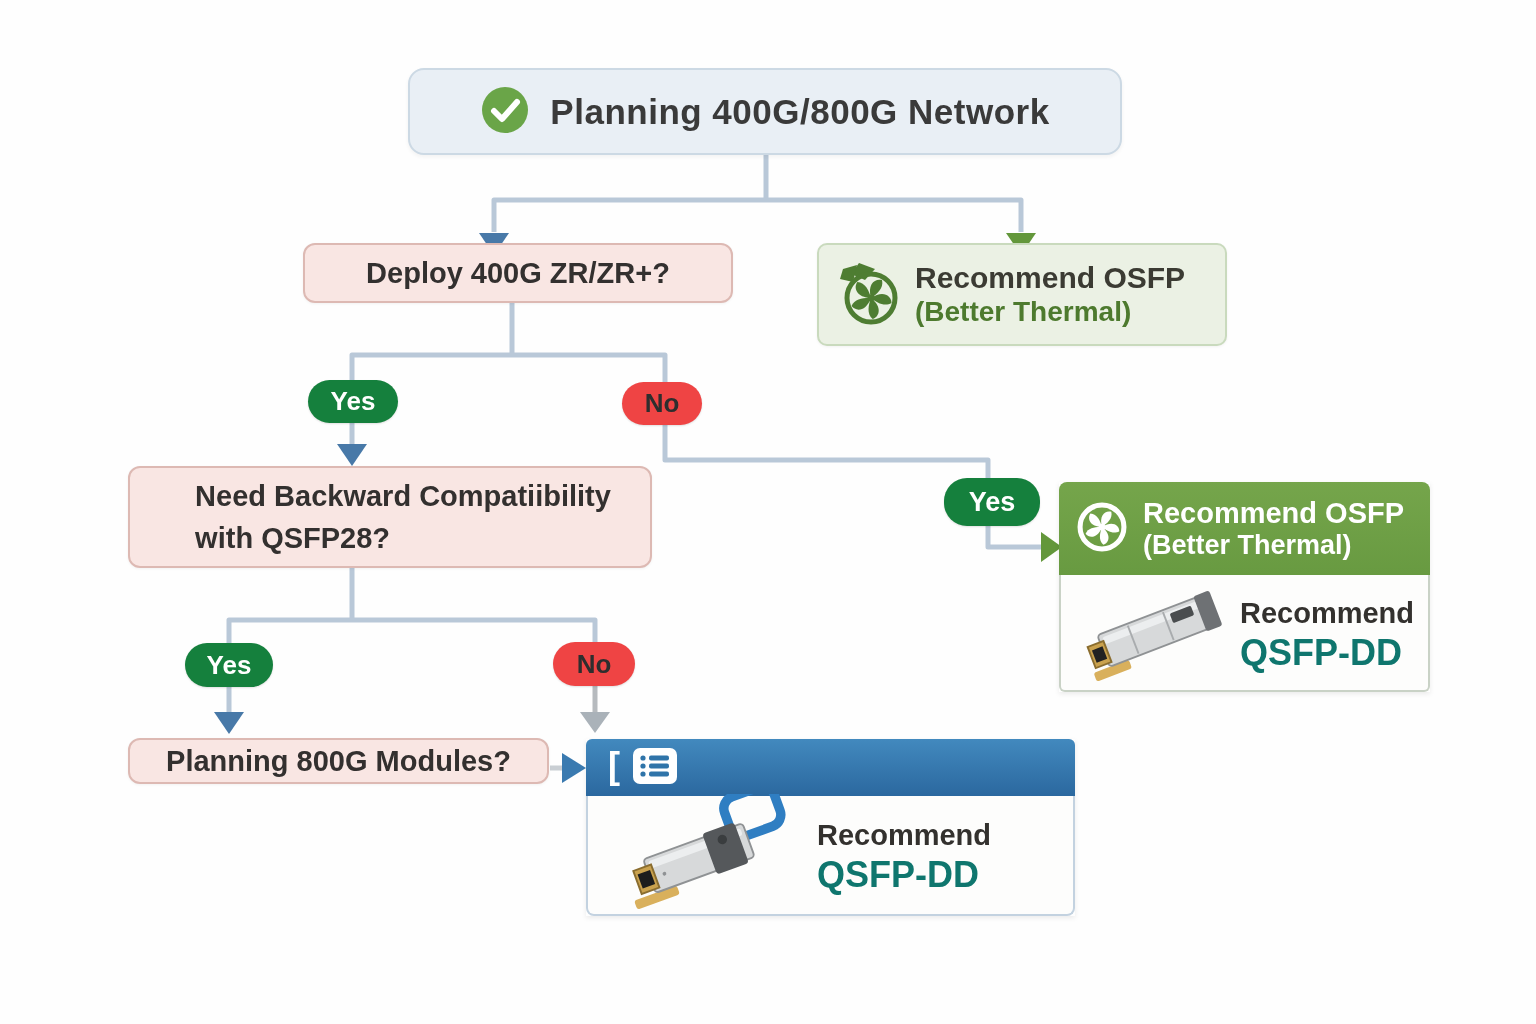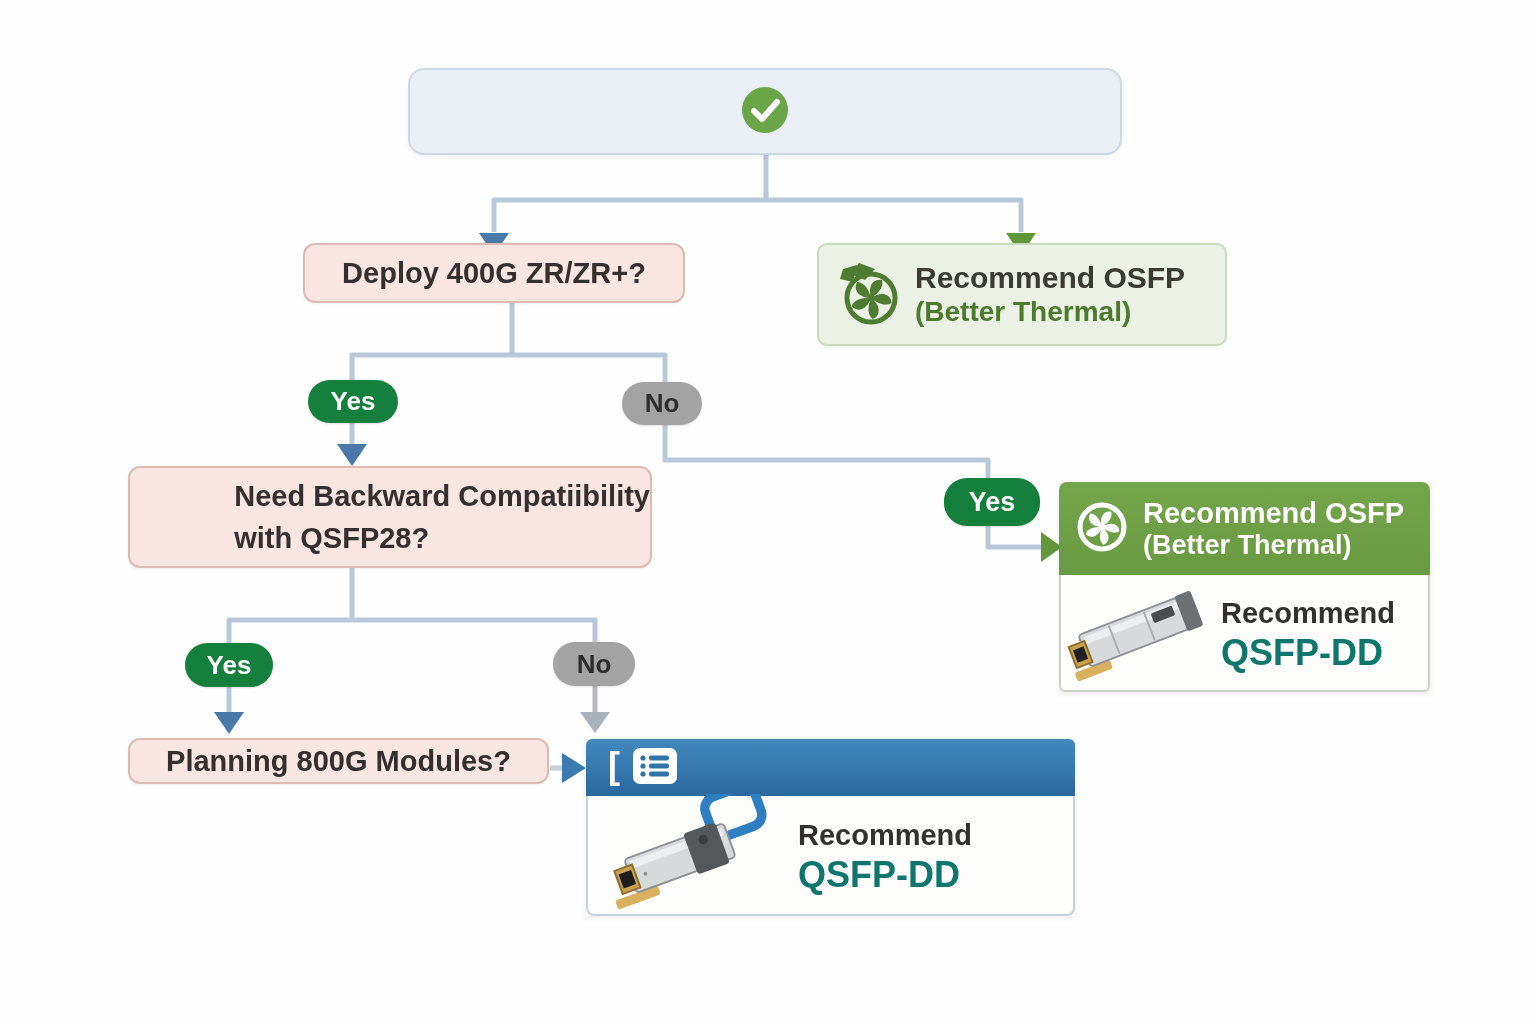--- a/index.html
+++ b/index.html
@@ -10,45 +10,45 @@
   svg.connectors{position:absolute;left:0;top:0;z-index:1;}
   .node{position:absolute;box-sizing:border-box;display:flex;align-items:center;justify-content:center;z-index:2;}
 
   
   #start{left:408px;top:68px;width:714px;height:87px;background:#e9eff5;border:2px solid #ccd9e4;border-radius:16px;gap:20px;box-shadow:0 2px 4px rgba(0,0,0,.05);}
   #start .label{font-size:35px;font-weight:bold;color:#3a3a3a;letter-spacing:.5px;}
 
   
   .box-q{background:#f9e6e3;border:2px solid #ddb9b3;border-radius:12px;box-shadow:0 1px 3px rgba(0,0,0,.05);}
   .box-q .label{font-size:29px;font-weight:bold;color:#33302f;}
-  #q-deploy{left:303px;top:243px;width:382px;height:60px;}
-  #q-backward{left:128px;top:466px;width:524px;height:102px;justify-content:flex-end;padding-left:26px;}
+  #q-deploy{left:303px;top:243px;width:430px;height:60px;}
+  #q-backward{left:128px;top:466px;width:524px;height:102px;justify-content:center;padding-left:26px;}
   #q-backward .label{white-space:pre-line;line-height:42px;font-size:29px;}
   #q-800g{left:128px;top:738px;width:421px;height:46px;}
 
   
   #osfp-note{left:817px;top:243px;width:410px;height:103px;background:#ebf1e4;border:2px solid #c9dabd;border-radius:10px;gap:14px;justify-content:flex-start;padding-left:18px;box-shadow:0 1px 3px rgba(0,0,0,.05);}
   #osfp-note .txt{display:flex;flex-direction:column;line-height:34px;}
   #osfp-note .note-title{font-size:30px;font-weight:bold;color:#3b3b33;}
   #osfp-note .note-sub{font-size:28px;font-weight:bold;color:#4d7a2e;}
 
   
   .pill{position:absolute;z-index:3;display:flex;align-items:center;justify-content:center;border-radius:23px;font-weight:bold;font-size:26px;box-shadow:0 1px 2px rgba(0,0,0,.12);}
   .pill-yes{background:#15803d;color:#ffffff;}
-  .pill-no{background:#a3a3a3;color:#2e2e2e;}
+  .pill-no{background:#ef4444;color:#2e2e2e;}
   #yes1{left:308px;top:380px;width:90px;height:43px;}
   #no1{left:622px;top:382px;width:80px;height:43px;}
   #yes2{left:185px;top:643px;width:88px;height:44px;}
   #no2{left:553px;top:642px;width:82px;height:44px;}
   #yes3{left:944px;top:478px;width:96px;height:48px;font-size:27px;}
 
   
   .result-card{position:absolute;z-index:2;box-shadow:0 2px 5px rgba(0,0,0,.08);}
   .result-header{display:flex;align-items:center;box-sizing:border-box;}
-  .result-body{background:#fdfdfc;display:flex;align-items:center;box-sizing:border-box;}
+  .result-body{background:#fdfdfc;display:flex;align-items:center;box-sizing:border-box;padding-left:19px;}
   #osfp-card{left:1059px;top:482px;width:371px;}
   #osfp-card .result-header{height:93px;background:linear-gradient(180deg,#75a54b,#689a41);border-radius:8px 8px 0 0;padding-left:16px;gap:14px;}
   #osfp-card .hdr-txt{display:flex;flex-direction:column;line-height:32px;}
   #osfp-card .hdr-title{font-size:29px;font-weight:bold;color:#ffffff;}
   #osfp-card .hdr-sub{font-size:27px;font-weight:bold;color:#ffffff;}
   #osfp-card .result-body{height:117px;border:2px solid #c9d2c6;border-top:none;border-radius:0 0 6px 6px;}
   #qsfpdd-card{left:586px;top:739px;width:489px;}
   #qsfpdd-card .result-header{height:57px;background:linear-gradient(180deg,#4289be,#2b689f);border-radius:6px 6px 0 0;padding-left:22px;gap:12px;}
   #qsfpdd-card .hdr-prefix{font-size:36px;font-weight:bold;color:#ffffff;margin-top:-4px;}
   #qsfpdd-card .hdr-title{font-size:31px;font-weight:bold;color:#ffffff;letter-spacing:.5px;}
@@ -84,20 +84,21 @@
   <polygon points="562,753 562,783 586,768" fill="#3a7ab0"></polygon>
 </svg>
 
 <div class="node" id="start">
   <span>
     <svg width="50" height="50" viewBox="0 0 50 50">
       <circle cx="25" cy="25" r="23" fill="#6aa548"></circle>
       <path d="M14 26 L22 34 L37 17" fill="none" stroke="#ffffff" stroke-width="6" stroke-linecap="round" stroke-linejoin="round"></path>
     </svg>
   </span>
+  <span class="label">Planning 400G/800G Network</span>
 </div>
 
 <div class="node box-q" id="q-deploy">
   <span class="label">Deploy 400G ZR/ZR+?</span>
 </div>
 
 <div class="node" id="osfp-note">
   <span>
     <svg width="64" height="66" viewBox="0 0 64 66">
       <polygon points="22,3 38,9 28,20 14,14" fill="#4e7d32"></polygon>

